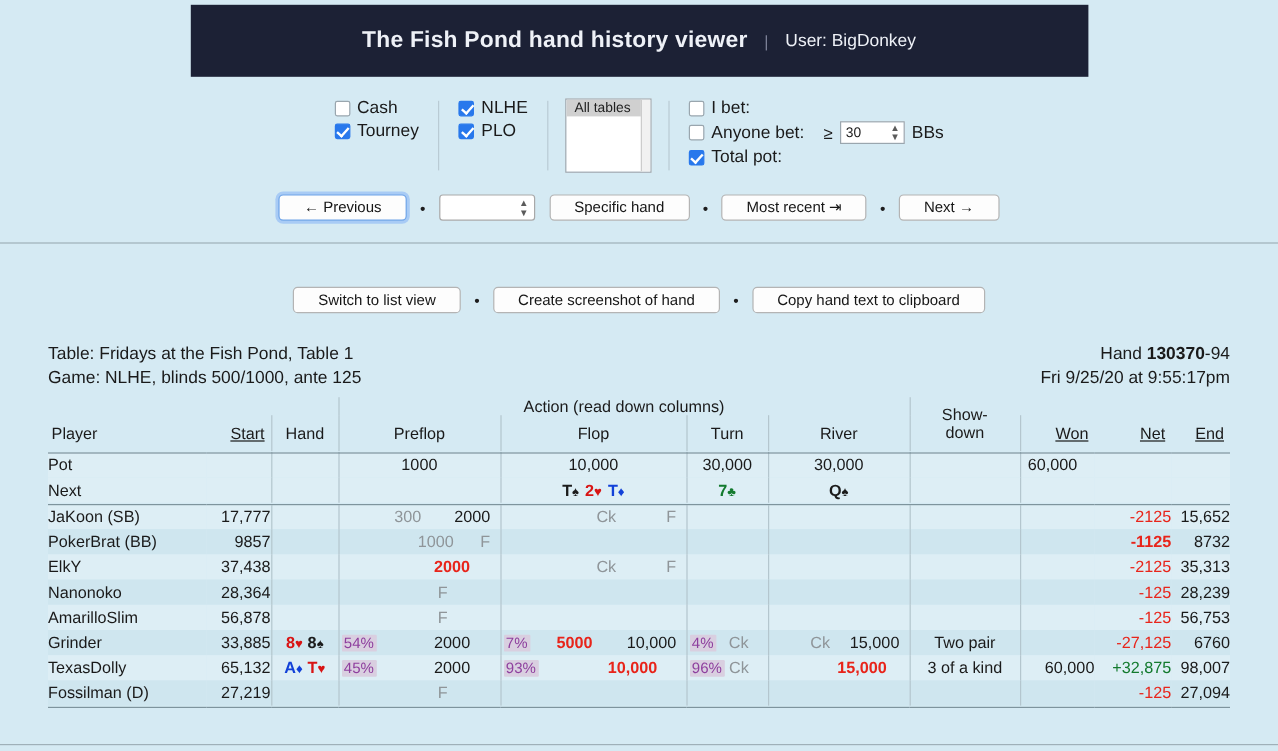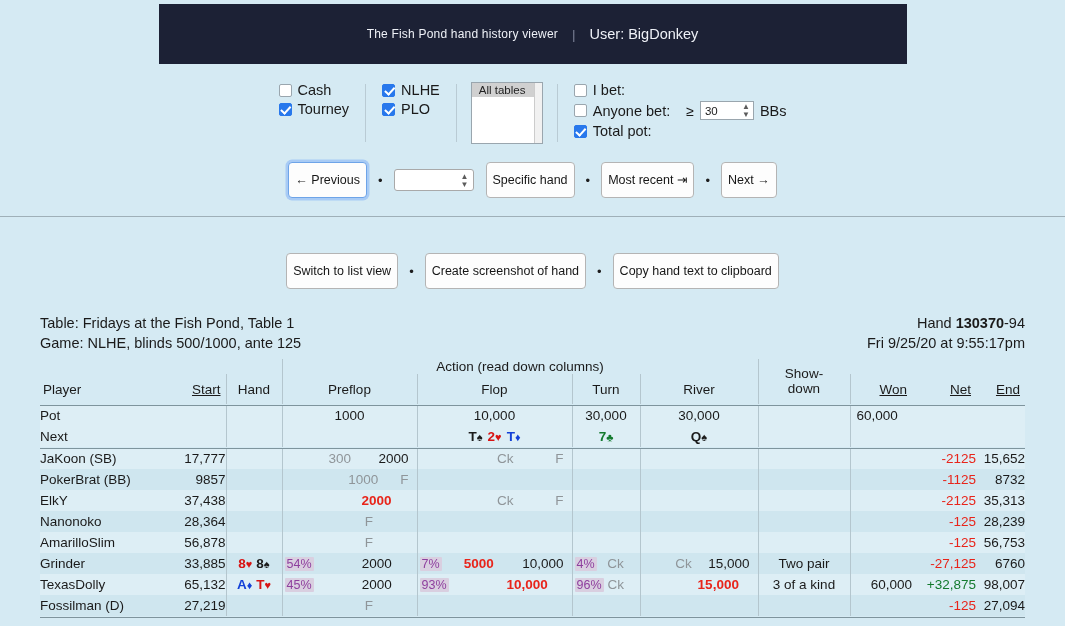--- a/index.html
+++ b/index.html
@@ -14,21 +14,21 @@
   }
 
   
   .header-bar{
     margin:4px auto 0 auto;
     width:748px; height:60px;
     background:#1c2135;
     display:flex; align-items:center; justify-content:center;
     color:#eef1f7;
   }
-  .header-title{ font-weight:normal; font-size:12px; letter-spacing:.2px; }
+  .header-title{ font-weight:bold; font-size:19px; letter-spacing:.2px; }
   .header-sep{ margin:0 14px; color:#7b8096; font-weight:300; }
   .header-user{ font-size:14.5px; }
 
   
   .filters{
     margin-top:18px;
     display:flex; align-items:flex-start; justify-content:center;
     gap:0;
   }
   .fgroup{ display:flex; flex-direction:column; gap:3px; padding:0 16px; }
@@ -63,21 +63,21 @@
   .spin{ position:absolute;right:3px;top:1px;font-size:8px;line-height:8px;color:#5b5b5b; }
   .bbs{ font-size:14.5px; }
 
   
   .navrow{
     margin-top:18px; display:flex; align-items:center; justify-content:center; gap:0;
   }
   .btn{
     background:#fdfdfd; border:1px solid #b4b4b4; border-radius:4px;
     font-family:"Liberation Sans", sans-serif; font-size:12.5px; color:#161616;
-    padding:3px 6px; height:36px; line-height:14px; white-space:nowrap;
+    padding:3px 20px; height:22px; line-height:14px; white-space:nowrap;
   }
   .btn.focus{ box-shadow:0 0 0 2.5px #a8cbf5; border-color:#6ea4e8; }
   .dot{ color:#1d1d1d; margin:0 11px; font-size:13px; }
   .navnum{
     width:80px;height:22px;background:#fff;border:1px solid #a9a9a9;border-radius:3px;
     position:relative; margin:0 0;
   }
   .navnum .spin{ right:4px; top:3px; }
 
   .hrule{ height:1px; background:#9fb0b8; margin-top:18px; }
@@ -405,21 +405,21 @@
               <tr>
                 <td style="width:30px;text-align:left;padding-left:2px"></td>
                 <td style="text-align:right;padding-right:6px"></td>
                 <td style="text-align:right;padding-right:8px"></td>
               </tr>
             </tbody>
           </table>
         </td>
         <td class="bl cellC"></td>
         <td class="bl cellR"></td>
-        <td class="cellR red" style="font-weight:normal">-1125</td>
+        <td class="cellR red" style="font-weight:bold">-1125</td>
         <td class="cellR">8732</td>
       </tr>
       <tr class="rowA" style="height: 21px;">
         <td class="nm">ElkY</td>
         <td class="start">37,438</td>
         <td class="bl cellC"></td>
         <td class="bl">
           <table class="subtbl">
             <tbody>
               <tr>

